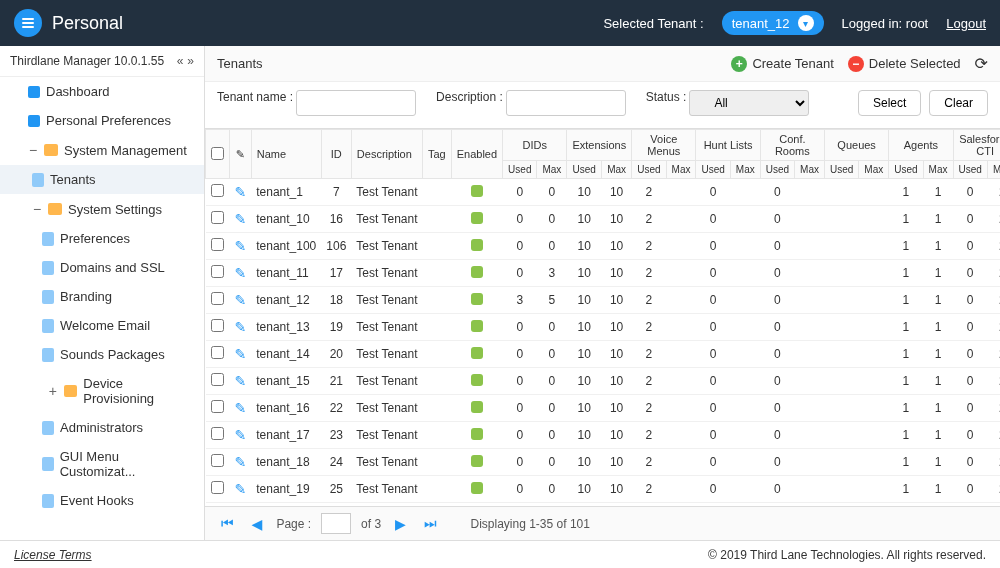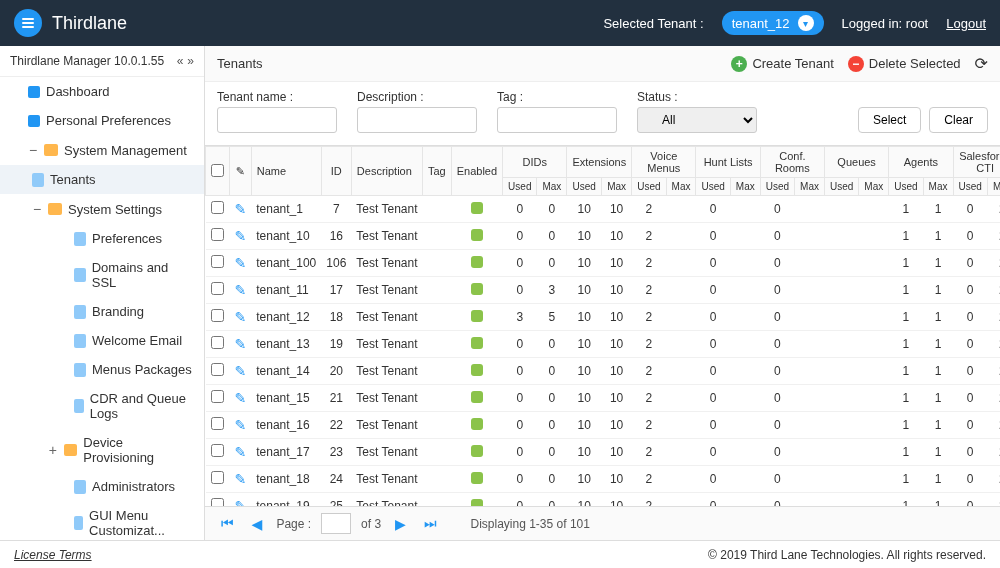--- a/index.html
+++ b/index.html
@@ -13,38 +13,38 @@
 .tenant-pill { background: #2196f3; border-radius: 14px; padding: 4px 10px; display: flex; align-items: center; gap: 8px; }
 .tenant-pill .chev { width: 16px; height: 16px; background: #fff; border-radius: 50%; display: flex; align-items: center; justify-content: center; color: #2196f3; font-size: 10px; }
 .logout { color: #fff; text-decoration: underline; cursor: pointer; }
 .body { display: flex; height: 494px; }
 .sidebar { width: 205px; border-right: 1px solid #ddd; display: flex; flex-direction: column; overflow: scroll; }
 .sidebar-header { padding: 8px 10px; font-size: 12px; border-bottom: 1px solid #eee; display: flex; align-items: center; }
 .sidebar-header .icons { margin-left: auto; display: flex; gap: 4px; color: #555; cursor: pointer; }
 .nav-item { padding: 7px 10px 7px 20px; display: flex; align-items: center; gap: 6px; cursor: pointer; font-size: 13px; }
 .nav-item.lvl1 { padding-left: 28px; }
 .nav-item.lvl2 { padding-left: 32px; }
-.nav-item.lvl3 { padding-left: 74px; }
+.nav-item.lvl3 { padding-left: 42px; }
 .nav-item.lvl3b { padding-left: 48px; }
 .nav-item.active { background: #eef3f8; }
 .folder-icon, .file-icon { width: 14px; height: 12px; display: inline-block; }
 .folder-icon { background: #ffb74d; border-radius: 2px; }
 .file-icon { background: #90caf9; border-radius: 2px; width: 12px; height: 14px; }
 .icon-sq { width: 12px; height: 12px; background: #2196f3; display: inline-block; border-radius: 2px; }
 .expander { width: 10px; text-align: center; color: #666; font-size: 14px; }
 .main { flex: 1; display: flex; flex-direction: column; overflow: hidden; }
 .toolbar { padding: 8px 12px; border-bottom: 1px solid #eee; display: flex; align-items: center; background: #fafafa; }
 .toolbar-actions { margin-left: auto; display: flex; align-items: center; gap: 14px; }
 .action-link { display: flex; align-items: center; gap: 5px; cursor: pointer; font-size: 13px; }
 .icon-plus, .icon-minus { width: 16px; height: 16px; border-radius: 50%; color: #fff; display: flex; align-items: center; justify-content: center; font-size: 12px; font-weight: bold; }
 .icon-plus { background: #4caf50; }
 .icon-minus { background: #f44336; }
 .refresh-icon { cursor: pointer; font-size: 16px; }
 .filters { padding: 8px 12px 12px; border-bottom: 1px solid #ddd; display: flex; gap: 20px; align-items: flex-end; }
-.filter-group { display: flex; flex-direction: column; gap: 3px; font-size: 12px; }
+.filter-group { display: flex; gap: 3px; font-size: 12px; }
 .filter-group input, .filter-group select { border: 1px solid #ccc; border-radius: 3px; padding: 4px 6px; font-size: 12px; height: 26px; }
 .filter-group input { width: 120px; }
 .filter-group select { width: 120px; padding-left: 20px; }
 .filter-buttons { margin-left: auto; display: flex; gap: 8px; }
 .btn { border: 1px solid #ccc; background: #fff; border-radius: 4px; padding: 5px 14px; cursor: pointer; font-size: 12px; }
 .grid-wrap { flex: 1; overflow: auto; position: relative; }
 .grid { border-collapse: collapse; font-size: 12px; }
 .grid th { background: #fafafa; border: 1px solid #e5e5e5; padding: 3px 5px; font-weight: normal; text-align: center; font-size: 11px; }
 .grid td { border-bottom: 1px solid #f0f0f0; padding: 5px 5px; text-align: center; white-space: nowrap; }
 .grid td.name { text-align: left; }
@@ -65,21 +65,21 @@
 <body>
 
 <div class="header">
   <div class="logo-circle">
     <div class="logo-lines">
         <span></span>
         <span></span>
         <span></span>
       </div>
   </div>
-  <div class="brand">Thirdlane</div>
+  <div class="brand">Personal</div>
   <div class="header-right">
     <span>Selected Tenant :</span>
     <div class="tenant-pill">
       <span>tenant_12</span>
       <span class="chev">▾</span>
     </div>
     <span>Logged in: root</span>
     <span class="logout">Logout</span>
   </div>
 </div>
@@ -126,25 +126,21 @@
     <div class="nav-item lvl3">
         <span class="file-icon"></span>
         <span>Branding</span>
       </div>
     <div class="nav-item lvl3">
         <span class="file-icon"></span>
         <span>Welcome Email</span>
       </div>
     <div class="nav-item lvl3">
         <span class="file-icon"></span>
-        <span>Menus Packages</span>
-      </div>
-    <div class="nav-item lvl3">
-        <span class="file-icon"></span>
-        <span>CDR and Queue Logs</span>
+        <span>Sounds Packages</span>
       </div>
     <div class="nav-item lvl3b">
         <span class="expander">+</span>
         <span class="folder-icon"></span>
         <span>Device Provisioning</span>
       </div>
     <div class="nav-item lvl3">
         <span class="file-icon"></span>
         <span>Administrators</span>
       </div>
@@ -175,24 +171,20 @@
       </div>
     </div>
 
     <div class="filters">
       <div class="filter-group">
           <label>Tenant name :</label>
           <input type="text" style="">
         </div>
       <div class="filter-group">
           <label>Description :</label>
-          <input type="text" style="">
-        </div>
-      <div class="filter-group">
-          <label>Tag :</label>
           <input type="text" style="">
         </div>
       <div class="filter-group">
           <label>Status :</label>
           <select><option>All</option></select>
         </div>
       <div class="filter-buttons">
         <button class="btn">Select</button>
         <button class="btn">Clear</button>
       </div>

